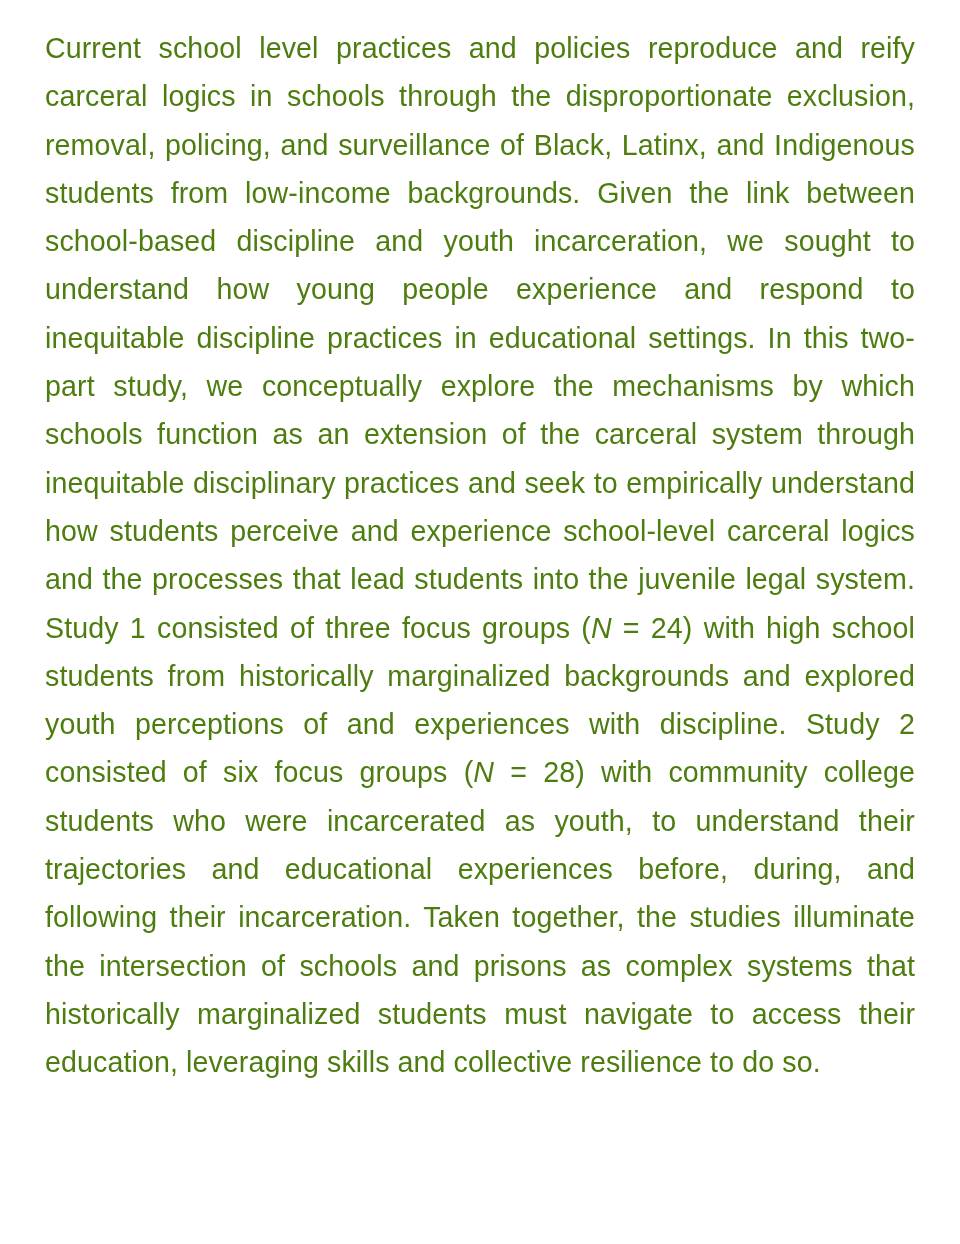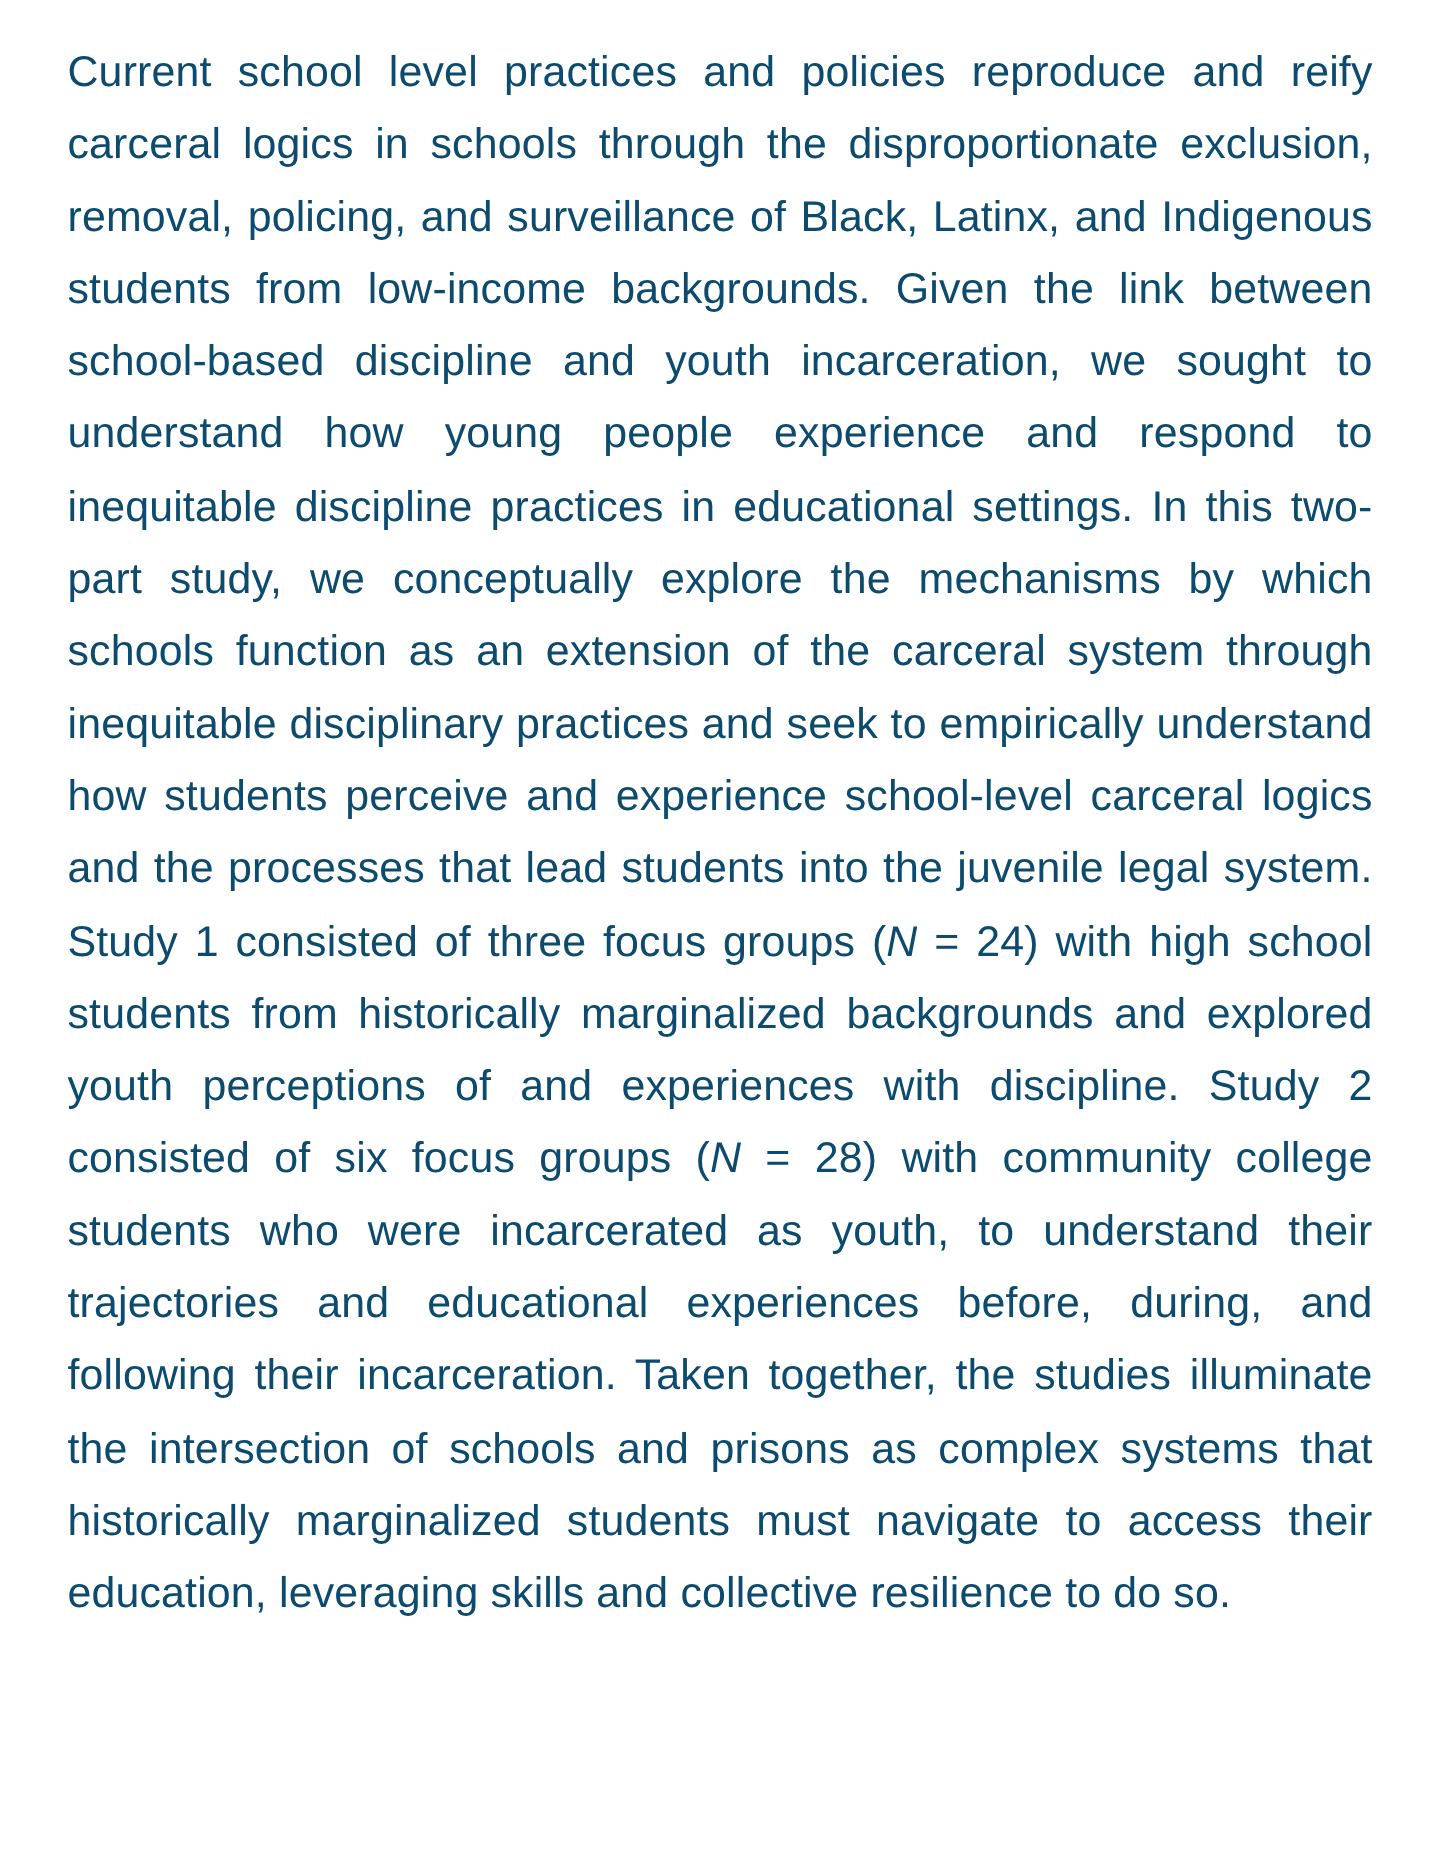--- a/index.html
+++ b/index.html
@@ -6,21 +6,21 @@
   body { width: 960px; height: 1244px; overflow: hidden; }
   .abstract {
     position: absolute;
     left: 45px;
     top: 24px;
     width: 870px;
     margin: 0;
     font-family: "Liberation Sans", sans-serif;
     font-size: 28.6px;
     line-height: 48.3px;
-    color: #0c4a6e;
+    color: #4d7c0f;
     text-align: justify;
     letter-spacing: 0.1px;
   }
   .abstract em { font-style: italic; }
 </style>
 </head>
 <body>
 
 <p class="abstract"><span>Current school level practices and policies reproduce and reify carceral logics in schools through the disproportionate exclusion, removal, policing, and surveillance of Black, Latinx, and Indigenous students from low-income backgrounds. Given the link between school-based discipline and youth incarceration, we sought to understand how young people experience and respond to inequitable discipline practices in educational settings. In this two-part study, we conceptually explore the mechanisms by which schools function as an extension of the carceral system through inequitable disciplinary practices and seek to empirically understand how students perceive and experience school-level carceral logics and the processes that lead students into the juvenile legal system. Study 1 consisted of three focus groups (</span><em>N</em><span> = 24) with high school students from historically marginalized backgrounds and explored youth perceptions of and experiences with discipline. Study 2 consisted of six focus groups (</span><em>N</em><span> = 28) with community college students who were incarcerated as youth, to understand their trajectories and educational experiences before, during, and following their incarceration. Taken together, the studies illuminate the intersection of schools and prisons as complex systems that historically marginalized students must navigate to access their education, leveraging skills and collective resilience to do so.</span></p>
 

